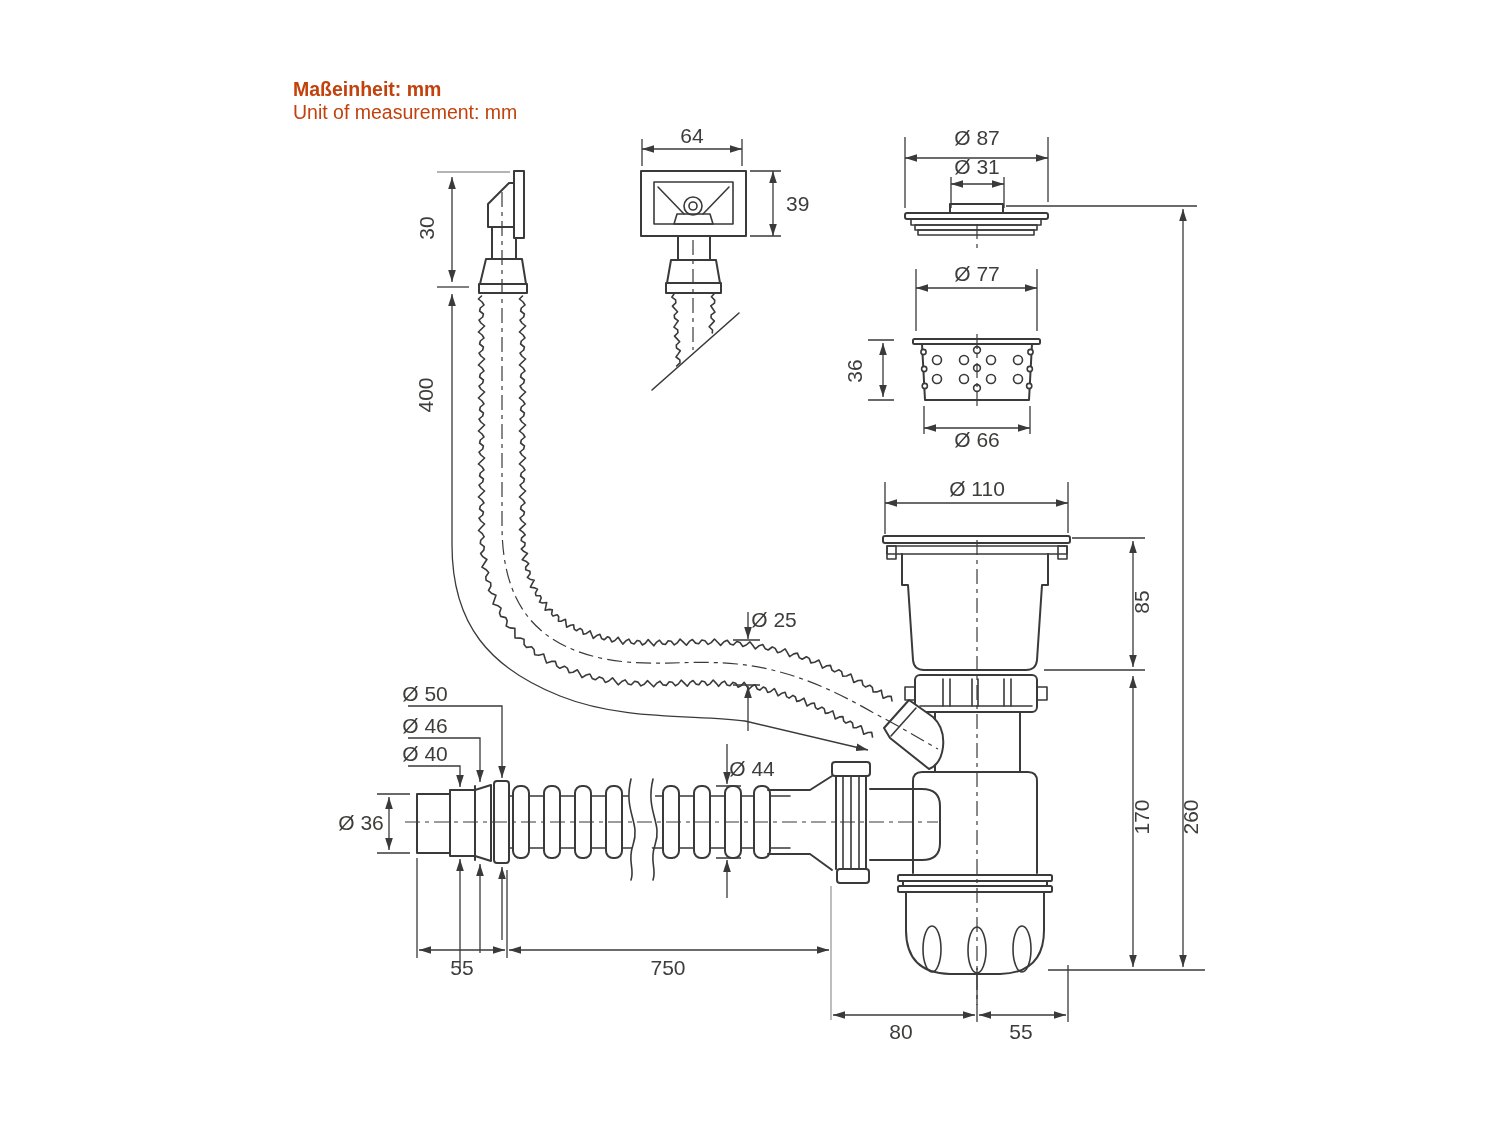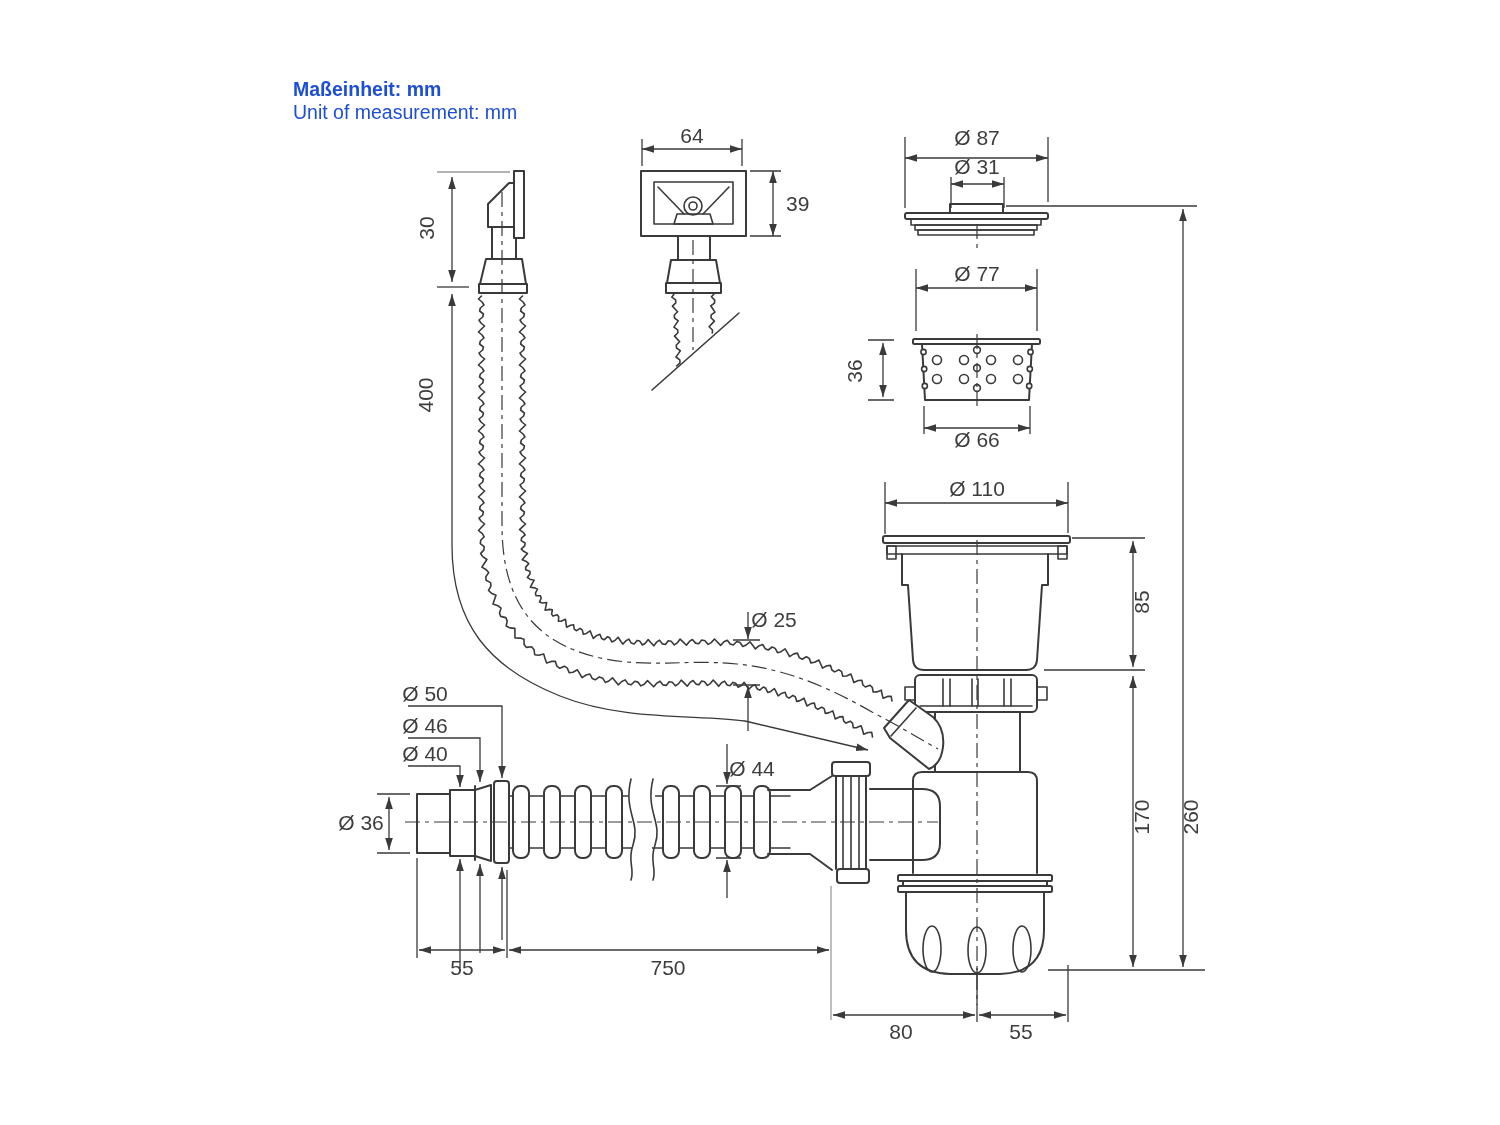--- a/index.html
+++ b/index.html
@@ -1,18 +1,18 @@
 <!DOCTYPE html>
 <html><head>
 <meta charset="utf-8">
 <style>
   html,body{margin:0;padding:0;background:#ffffff;}
   .page{position:relative;width:1500px;height:1125px;background:#fff;overflow:hidden;
         font-family:"Liberation Sans", sans-serif;}
-  .hdr{position:absolute;left:293px;top:78px;color:#1d4ed8;line-height:23px;font-size:19.5px;}
+  .hdr{position:absolute;left:293px;top:78px;color:#c2410c;line-height:23px;font-size:19.5px;}
   .hdr .b{font-weight:bold;}
   svg{position:absolute;left:0;top:0;}
   svg text{font-family:"Liberation Sans",sans-serif;font-size:21px;fill:#3d3d3c;}
   .ol   {fill:none;stroke:#3a3a3a;stroke-width:2;stroke-linejoin:round;stroke-linecap:round;}
   .olf  {fill:#ffffff;stroke:#3a3a3a;stroke-width:2;stroke-linejoin:round;}
   .thin {fill:none;stroke:#3a3a3a;stroke-width:1.6;stroke-linejoin:round;stroke-linecap:round;}
   .dim  {fill:none;stroke:#3a3a3a;stroke-width:1.3;}
   .ext  {fill:none;stroke:#3a3a3a;stroke-width:1.3;}
   .gray {stroke:#9b9b9b;}
   .cl   {fill:none;stroke:#3a3a3a;stroke-width:1.2;stroke-dasharray:15 5 4 5;}

